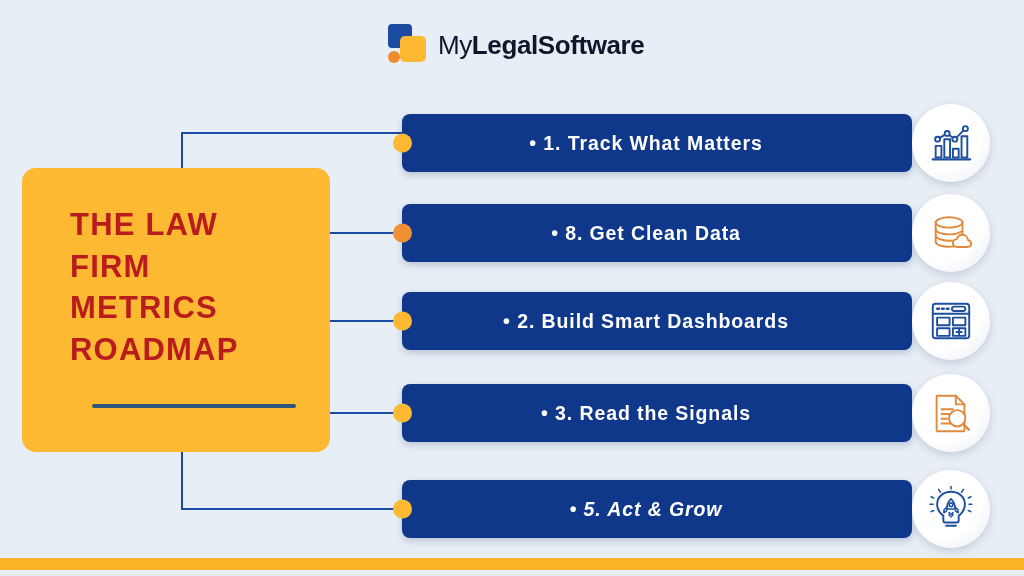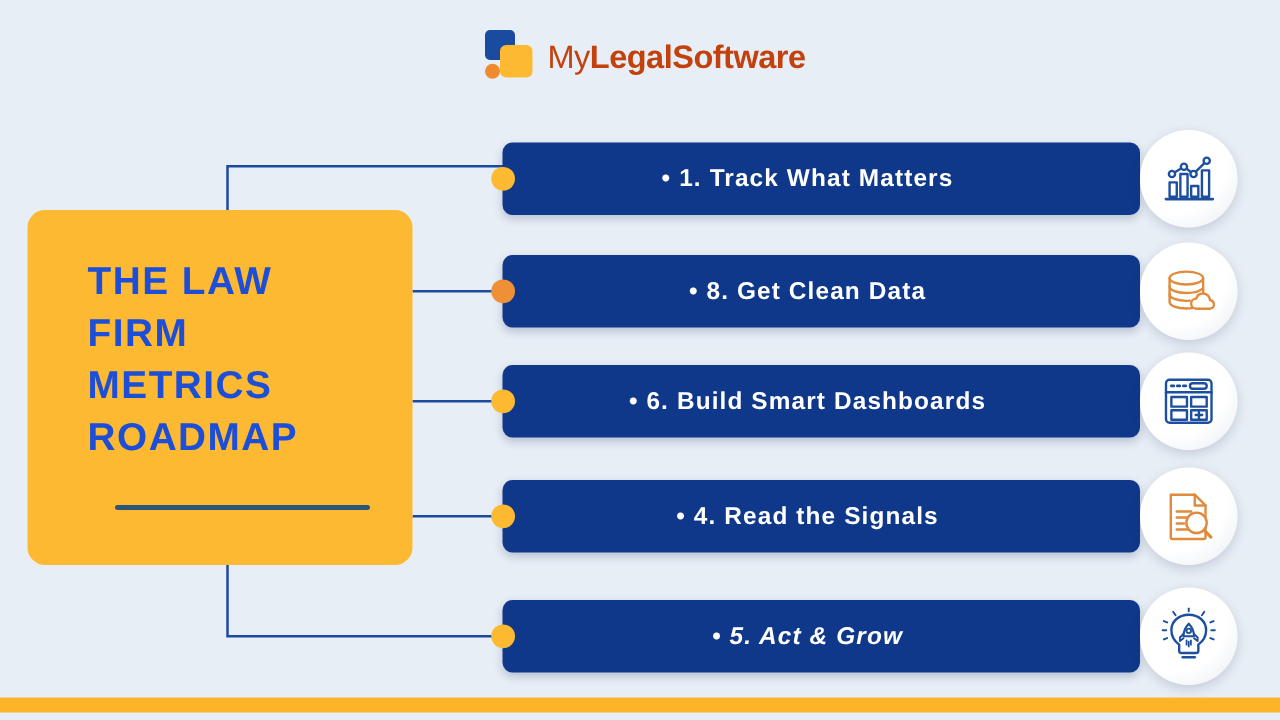--- a/index.html
+++ b/index.html
@@ -11,33 +11,33 @@
     overflow:hidden;
   }
   #stage { position:absolute; inset:0; width:1024px; height:576px; }
 
   
   .logo { position:absolute; left:382px; top:22px; width:260px; height:46px; display:flex; align-items:center; gap:10px; }
   .logo-mark { position:relative; width:46px; height:44px; flex:none; }
   .lm-sq-blue { position:absolute; left:6px; top:1px; width:24px; height:24px; background:#1a4ba0; border-radius:4px; }
   .lm-sq-orange { position:absolute; left:18px; top:13px; width:26px; height:26px; background:#fdb931; border-radius:5px; }
   .lm-dot { position:absolute; left:6px; top:28px; width:12px; height:12px; background:#f08a2e; border-radius:50%; }
-  .logo-text { font-size:26px; letter-spacing:-0.4px; color:#c2410c; white-space:nowrap; line-height:1; }
+  .logo-text { font-size:26px; letter-spacing:-0.4px; color:#0f172a; white-space:nowrap; line-height:1; }
   .logo-text .lt-light { font-weight:400; }
   .logo-text .lt-bold { font-weight:700; }
 
   
   .title-card {
     position:absolute; left:22px; top:168px; width:308px; height:284px;
     background:#fdb931; border-radius:14px;
     padding:36px 34px 0 48px;
   }
   .title-card h1 {
     font-size:31px; font-weight:700; line-height:1.34;
-    letter-spacing:1.2px; color:#1d4ed8; text-transform:uppercase;
+    letter-spacing:1.2px; color:#b91c1c; text-transform:uppercase;
   }
   .title-divider {
     position:absolute; left:70px; top:236px; width:204px; height:4px;
     background:#2d5578; border-radius:2px;
   }
 
   
   .connectors { position:absolute; left:0; top:0; width:1024px; height:576px; pointer-events:none; }
 
   
@@ -140,21 +140,21 @@
           <path d="M36 13 L36 25"></path>
           <path d="M8 20 C8 23 14.3 25.4 22 25.4 C27.5 25.4 32.3 24.2 34.6 22.4"></path>
           <path d="M8 26.6 C8 29.6 14.3 32 22 32 C23 32 24 31.9 24.9 31.8"></path>
           <path d="M30.5 38.6 C27.9 38.6 26 36.7 26 34.4 C26 32.2 27.8 30.3 30.2 30.2 C30.9 27.6 33.2 25.9 35.9 25.9 C39 25.9 41.5 28.3 41.7 31.3 C43.6 31.8 45 33.4 45 35.3 C45 37.2 43.4 38.6 41.4 38.6 Z" fill="#ffffff"></path>
         </svg>
       </div>
     </div>
 
     <div class="row" style="top:292px;">
       <div class="row-bar">
-        <span class="row-label">• 6. Build Smart Dashboards</span>
+        <span class="row-label">• 2. Build Smart Dashboards</span>
       </div>
       <div class="row-dot" style="background:#fdb931;"></div>
       <div class="row-icon">
         <svg viewBox="0 0 48 48" fill="none" stroke="#1d4f9e" stroke-width="2" stroke-linecap="round" stroke-linejoin="round">
           <rect x="5" y="6" width="38" height="36" rx="3"></rect>
           <line x1="5" y1="16.5" x2="43" y2="16.5"></line>
           <line x1="9.5" y1="11.2" x2="11.5" y2="11.2" stroke-width="2.4"></line>
           <line x1="14.5" y1="11.2" x2="16.5" y2="11.2" stroke-width="2.4"></line>
           <line x1="19.5" y1="11.2" x2="21.5" y2="11.2" stroke-width="2.4"></line>
           <rect x="25" y="9" width="14" height="4.6" rx="2.3"></rect>
@@ -163,21 +163,21 @@
           <rect x="9.5" y="31.5" width="13" height="8"></rect>
           <rect x="26" y="31.5" width="13" height="8"></rect>
           <line x1="32.5" y1="32.8" x2="32.5" y2="38.2"></line>
           <line x1="29.8" y1="35.5" x2="35.2" y2="35.5"></line>
         </svg>
       </div>
     </div>
 
     <div class="row" style="top:384px;">
       <div class="row-bar">
-        <span class="row-label">• 4. Read the Signals</span>
+        <span class="row-label">• 3. Read the Signals</span>
       </div>
       <div class="row-dot" style="background:#fdb931;"></div>
       <div class="row-icon">
         <svg viewBox="0 0 48 48" fill="none" stroke="#e08a3c" stroke-width="2" stroke-linecap="round" stroke-linejoin="round">
           <path d="M9 6 h20 l9 9 v27 a1 1 0 0 1 -1 1 h-27 a1 1 0 0 1 -1 -1 v-35 a1 1 0 0 1 1 -1 z"></path>
           <polyline points="29,6 29,15 38,15"></polyline>
           <line x1="14" y1="20" x2="26" y2="20"></line>
           <line x1="14" y1="25" x2="22" y2="25"></line>
           <line x1="14" y1="30" x2="20" y2="30"></line>
           <line x1="14" y1="35" x2="24" y2="35"></line>

